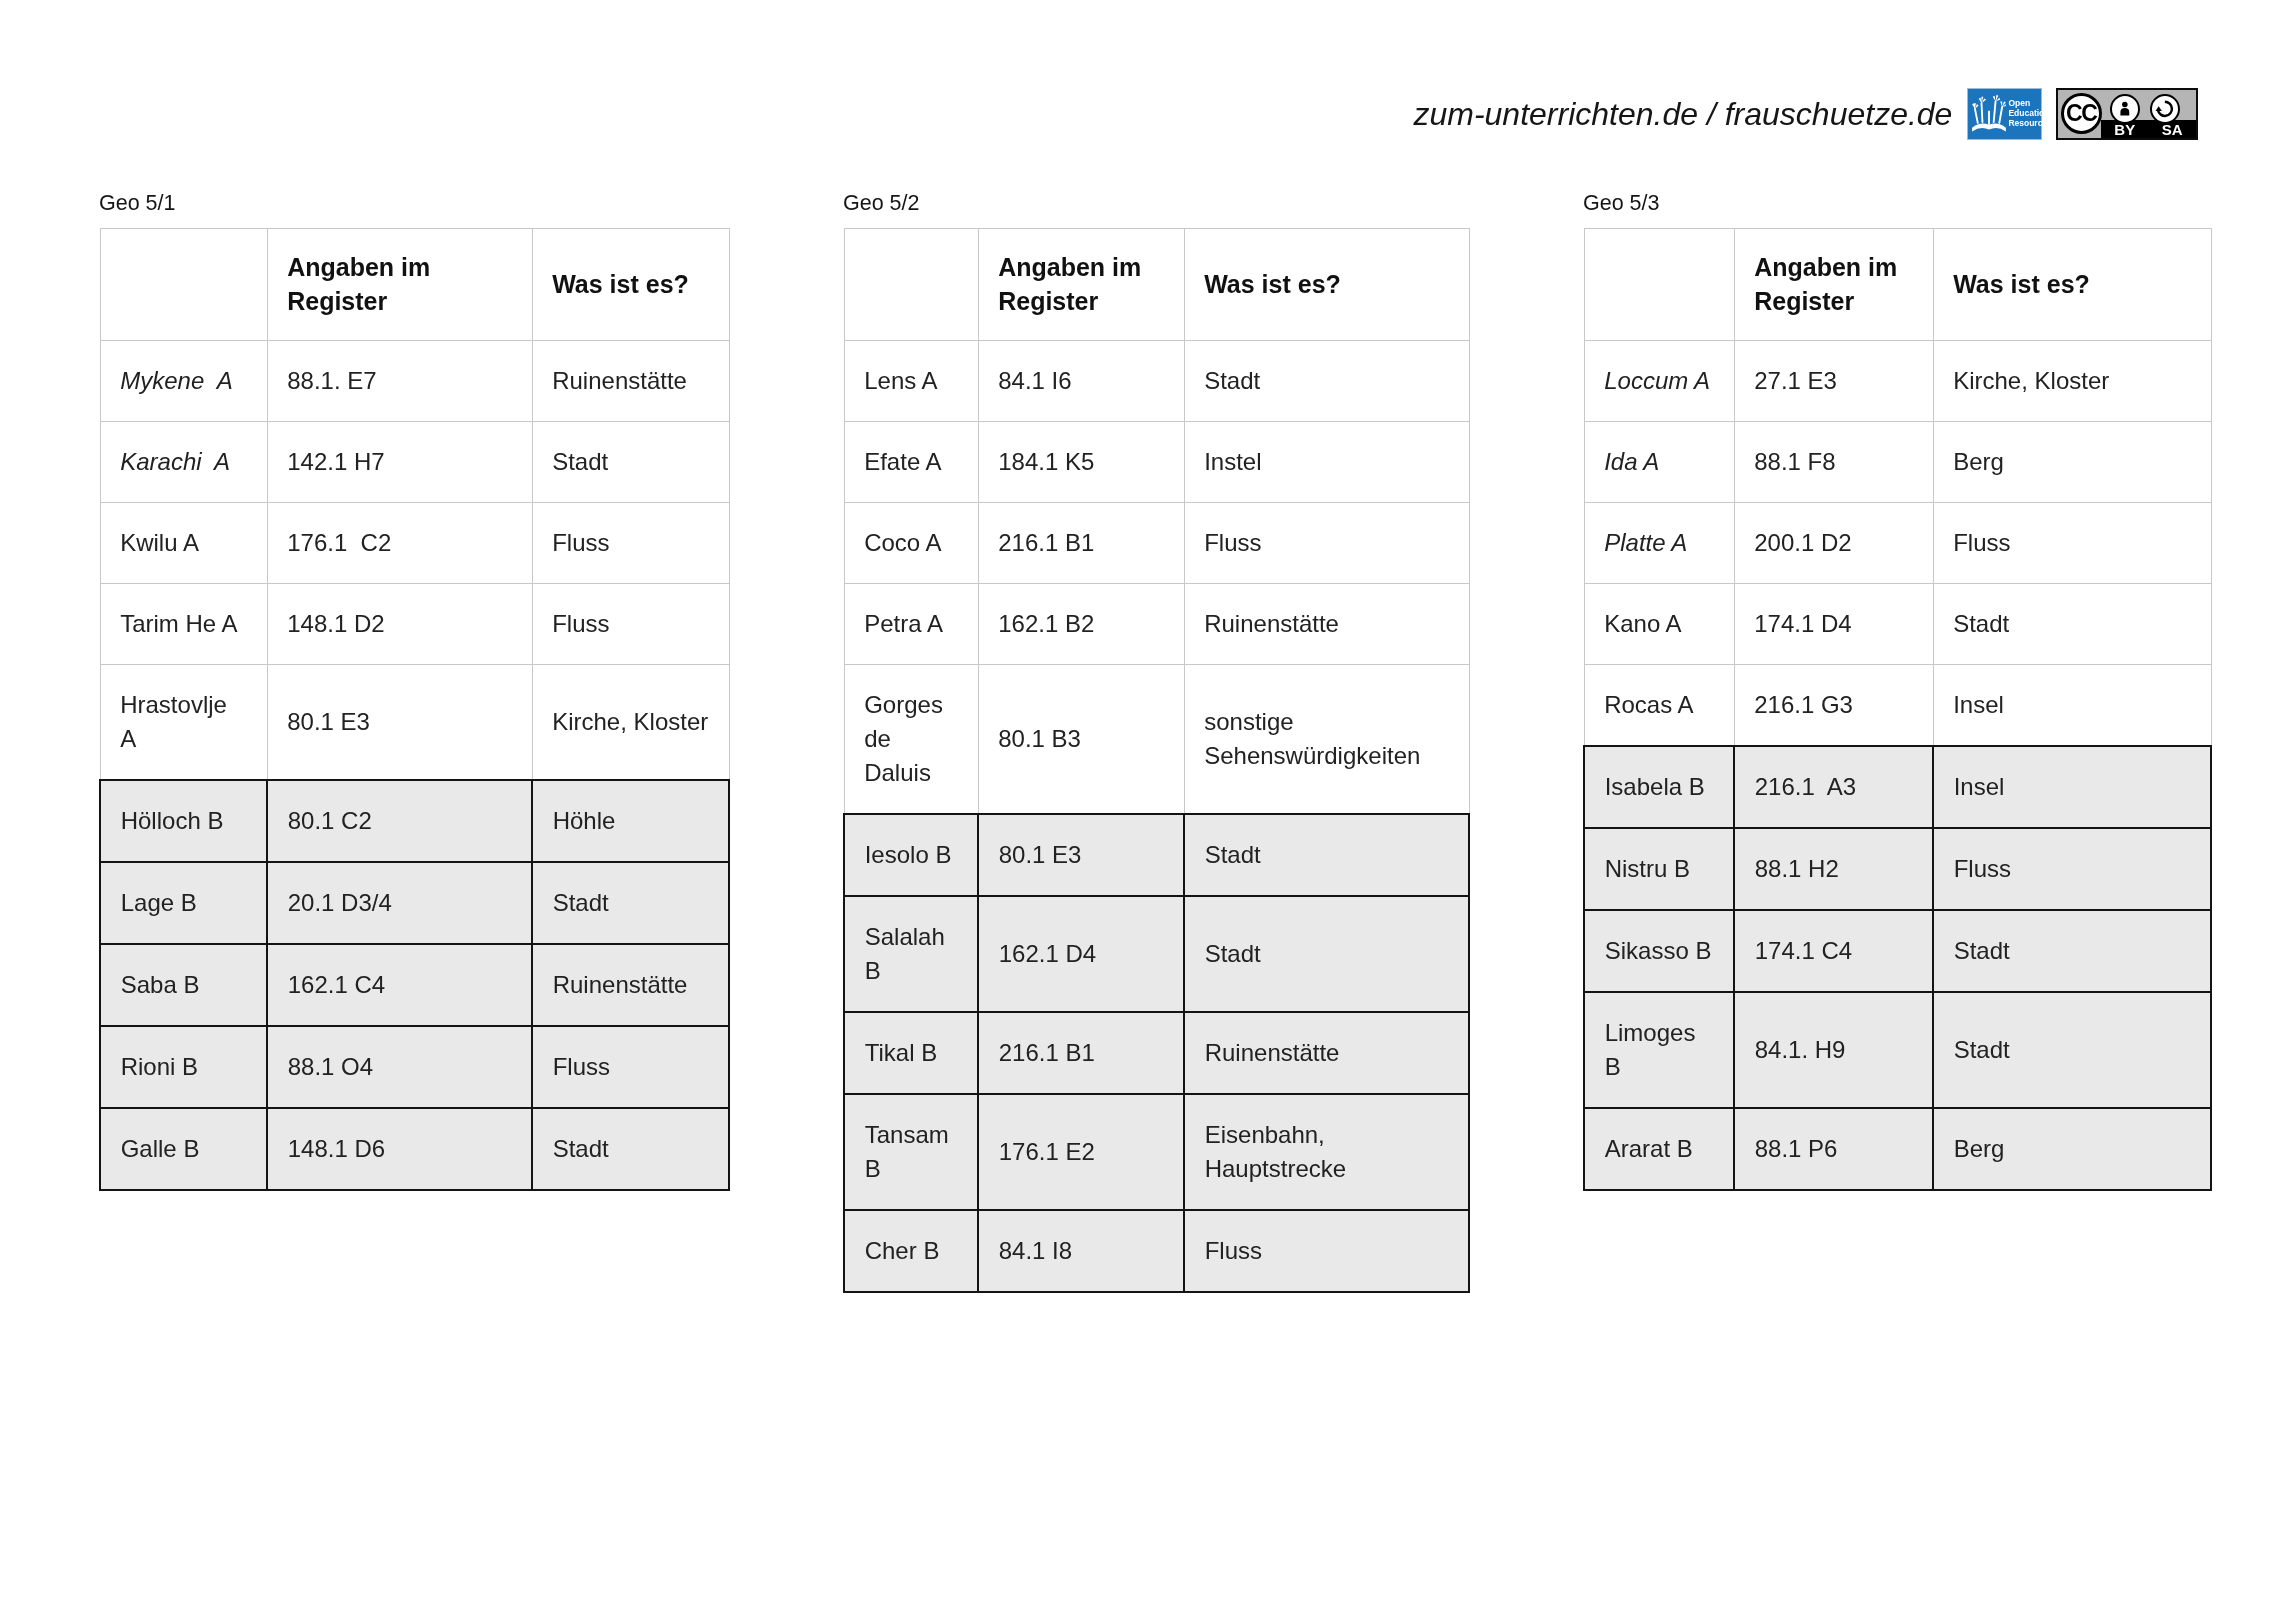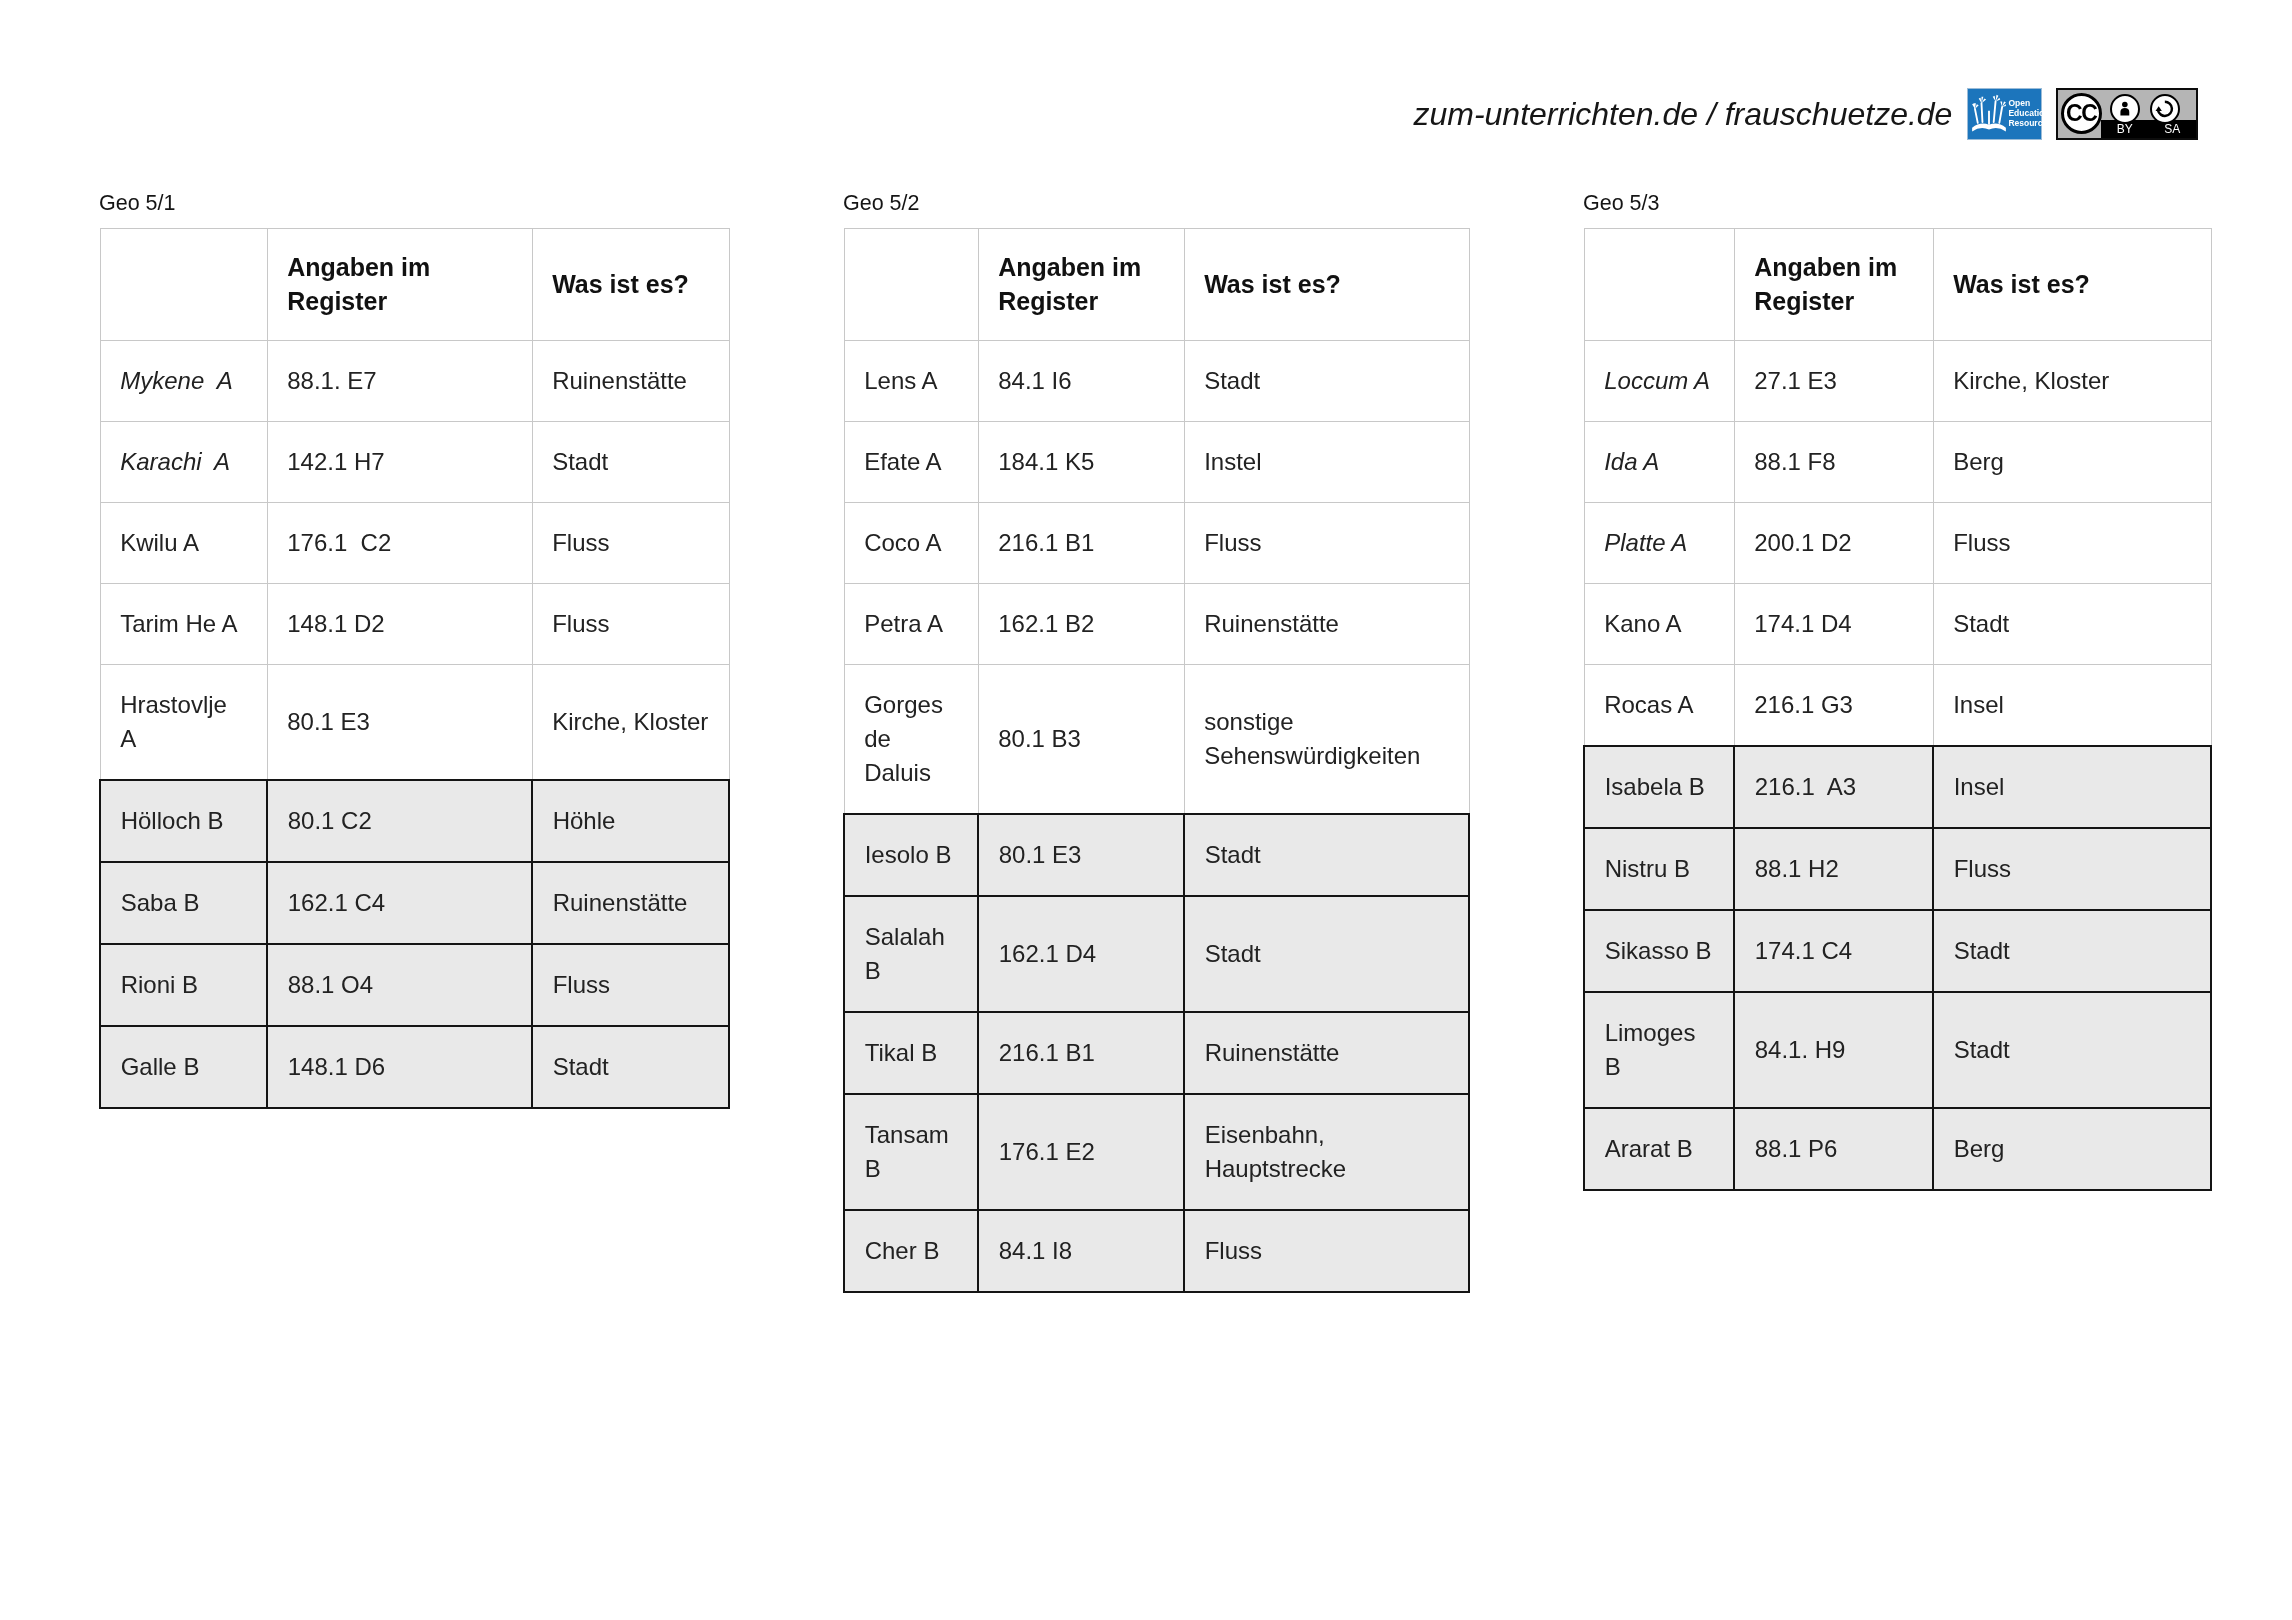--- a/index.html
+++ b/index.html
@@ -49,21 +49,21 @@
     position:relative;
     width:142px;height:52px;
     background:var(--badge_silver);
     border:2.7px solid #0c0c0c;
   }
   .cc-bar{
     position:absolute;left:43px;right:0;bottom:0;height:18px;
     background:#000;
     display:flex;align-items:center;justify-content:space-around;
   }
-  .cc-bar span{color:#fff;font-weight:normal;font-size:12px;line-height:1;}
+  .cc-bar span{color:#fff;font-weight:bold;font-size:15px;line-height:1;}
   .cc-c{
     position:absolute;border-radius:50%;
     background:#fff;border:2.7px solid #000;
     display:flex;align-items:center;justify-content:center;
   }
   .cc-c.big{left:2.7px;top:2.7px;width:41px;height:41px;z-index:2;border-width:3.6px;}
   .cc-c.big span{font-weight:bold;font-size:23px;letter-spacing:-1.3px;color:#000;}
   .cc-c.p1{left:52px;top:3.6px;width:30px;height:30px;}
   .cc-c.p2{left:92px;top:3.6px;width:30px;height:30px;}
   .cc-c svg{width:19.7px;height:19.7px;}
@@ -198,20 +198,25 @@
           <td>Hrastovlje A</td>
           <td>80.1 E3</td>
           <td>Kirche, Kloster</td>
         </tr>
         <tr class="row-b">
           <td>Hölloch B</td>
           <td>80.1 C2</td>
           <td>Höhle</td>
         </tr>
         <tr class="row-b">
+          <td>Lage B</td>
+          <td>20.1 D3/4</td>
+          <td>Stadt</td>
+        </tr>
+        <tr class="row-b">
           <td>Saba B</td>
           <td>162.1 C4</td>
           <td>Ruinenstätte</td>
         </tr>
         <tr class="row-b">
           <td>Rioni B</td>
           <td>88.1 O4</td>
           <td>Fluss</td>
         </tr>
         <tr class="row-b">

